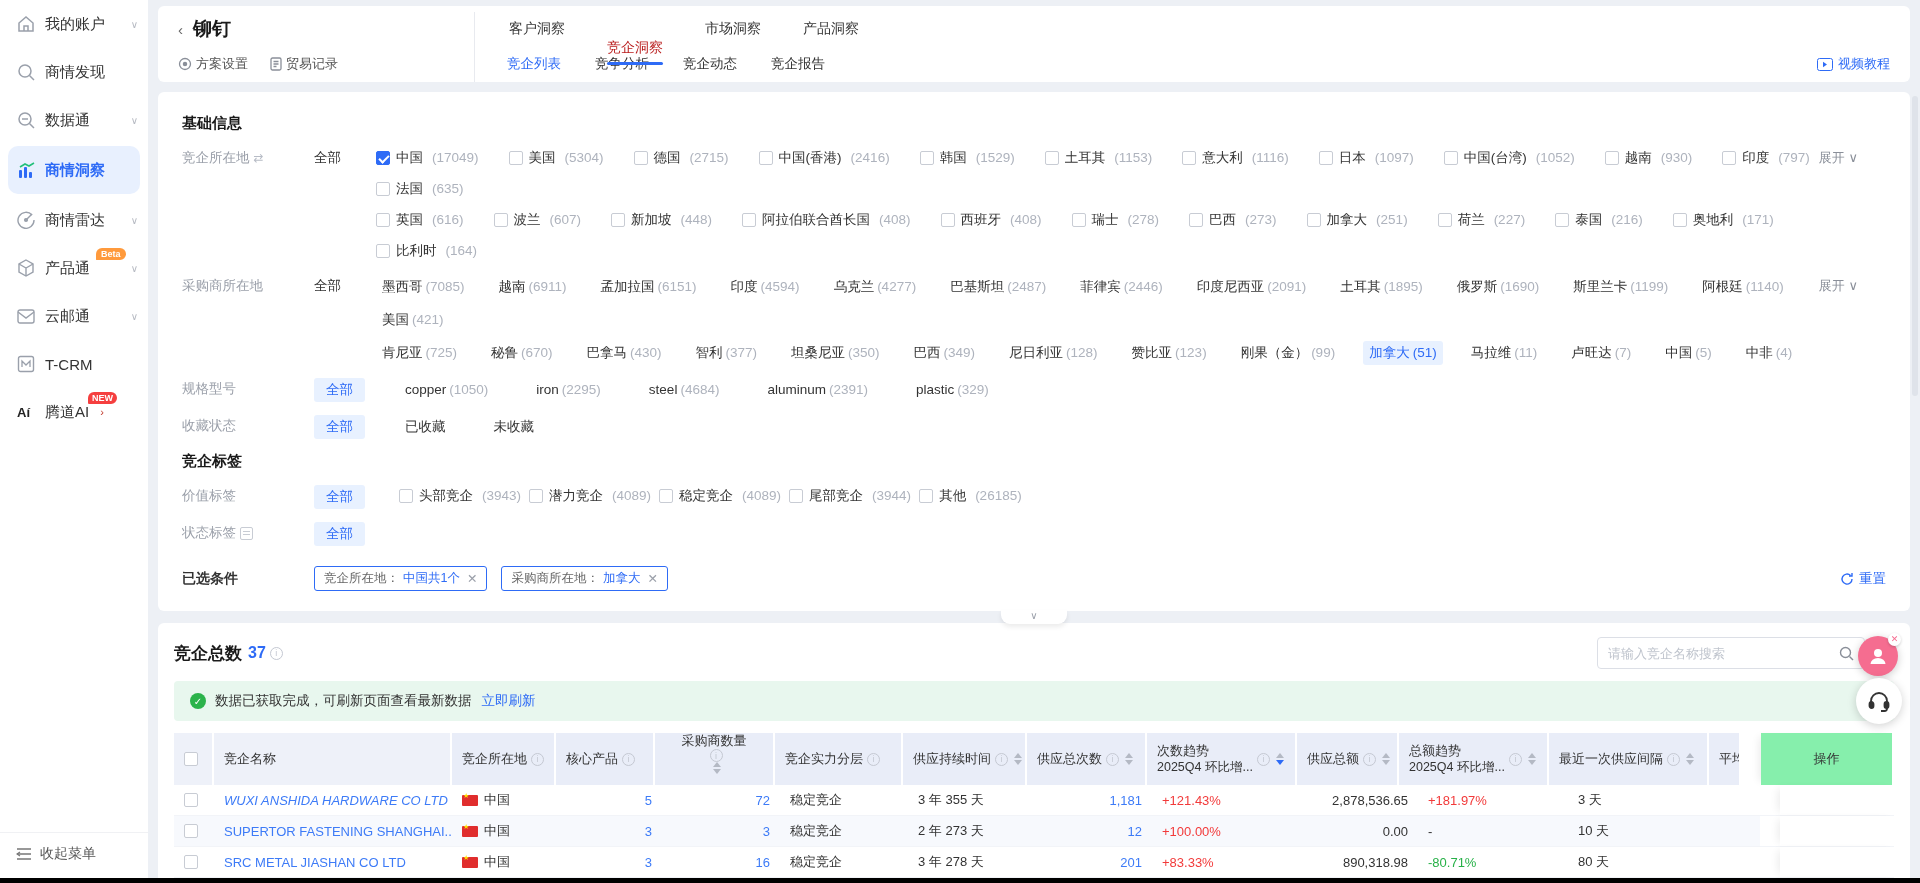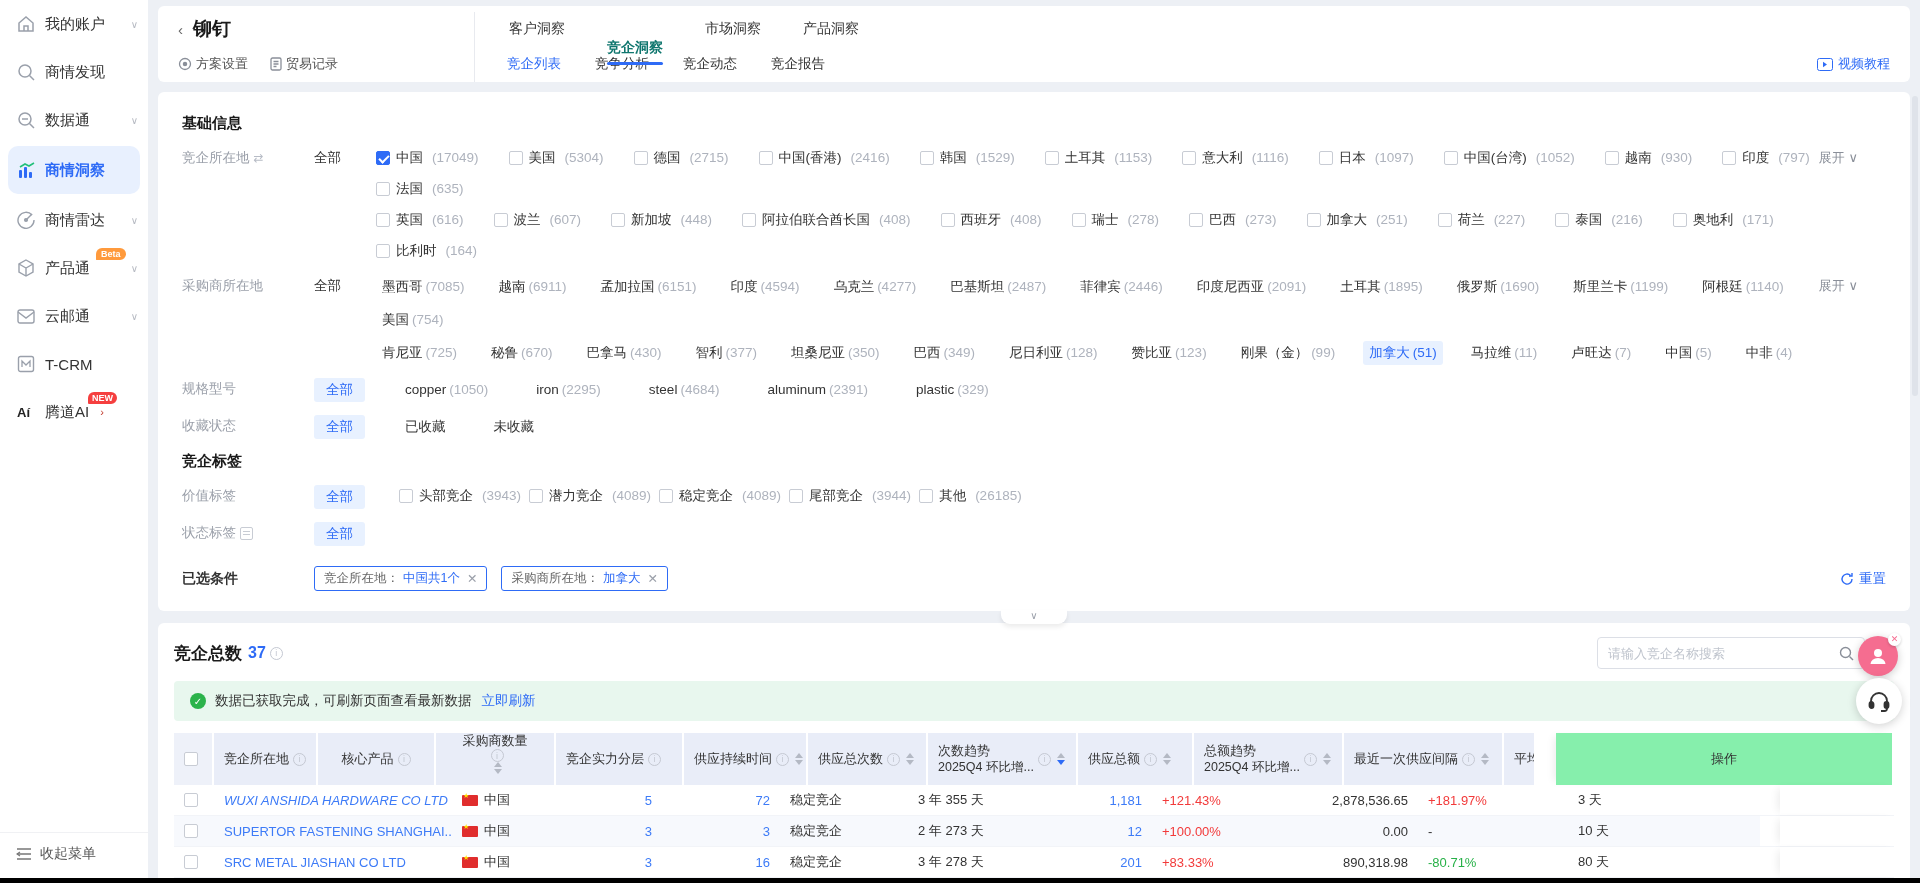--- a/index.html
+++ b/index.html
@@ -28,21 +28,21 @@
 
   
   .main { flex:1; display:flex; flex-direction:column; padding:6px 10px 0 10px; overflow:hidden; }
   .topbar { background:#fff; border-radius:6px; padding:6px 20px 0 20px; flex-shrink:0; }
   .top-row { display:flex; align-items:center; height:34px; }
   .back-title { width:296px; display:flex; align-items:center; gap:10px; }
   .back-ic { color:#666; font-size:15px; cursor:pointer; }
   .page-title { font-size:19px; font-weight:bold; color:#1a1a1a; }
   .main-tabs { display:flex; gap:38px; border-left:1px solid #e8eaef; padding-left:32px; height:100%; align-items:center; }
   .mtab { color:#333; cursor:pointer; position:relative; padding:6px 2px; }
-  .mtab.active { font-weight:bold; color:#0f766e;margin-top:38px; }
+  .mtab.active { font-weight:normal; color:#b91c1c;margin-top:38px; }
   .mtab.active::after { content:""; position:absolute; left:2px; right:2px; bottom:-2px; height:3px;
     background:#2e6bf6; border-radius:2px; }
   .top-row2 { display:flex; align-items:center; height:36px; }
   .tools { width:296px; display:flex; gap:22px; color:#555; font-size:13px; }
   .tool { display:flex; align-items:center; gap:4px; cursor:pointer; }
   .tool .ticon { color:#8a8f99; display:inline-flex; }
   .sub-tabs { display:flex; gap:34px; border-left:1px solid #e8eaef; padding-left:32px; height:100%; align-items:center; font-size:13.5px; }
   .stab { color:#333; cursor:pointer; }
   .stab.active { color:#2e6bf6; }
   .video-link { margin-left:auto; color:#2e6bf6; font-size:13px; display:flex; gap:5px;
@@ -466,21 +466,21 @@
               <span class="txt-item"><span>孟加拉国</span><span class="cnt">(6151)</span></span>
               <span class="txt-item"><span>印度</span><span class="cnt">(4594)</span></span>
               <span class="txt-item"><span>乌克兰</span><span class="cnt">(4277)</span></span>
               <span class="txt-item"><span>巴基斯坦</span><span class="cnt">(2487)</span></span>
               <span class="txt-item"><span>菲律宾</span><span class="cnt">(2446)</span></span>
               <span class="txt-item"><span>印度尼西亚</span><span class="cnt">(2091)</span></span>
               <span class="txt-item"><span>土耳其</span><span class="cnt">(1895)</span></span>
               <span class="txt-item"><span>俄罗斯</span><span class="cnt">(1690)</span></span>
               <span class="txt-item"><span>斯里兰卡</span><span class="cnt">(1199)</span></span>
               <span class="txt-item"><span>阿根廷</span><span class="cnt">(1140)</span></span>
-              <span class="txt-item"><span>美国</span><span class="cnt">(754)</span></span>
+              <span class="txt-item"><span>美国</span><span class="cnt">(421)</span></span>
             </div>
             <div class="f-line" style="column-gap: 22px;">
               <span class="txt-item"><span>肯尼亚</span><span class="cnt">(725)</span></span>
               <span class="txt-item"><span>秘鲁</span><span class="cnt">(670)</span></span>
               <span class="txt-item"><span>巴拿马</span><span class="cnt">(430)</span></span>
               <span class="txt-item"><span>智利</span><span class="cnt">(377)</span></span>
               <span class="txt-item"><span>坦桑尼亚</span><span class="cnt">(350)</span></span>
               <span class="txt-item"><span>巴西</span><span class="cnt">(349)</span></span>
               <span class="txt-item"><span>尼日利亚</span><span class="cnt">(128)</span></span>
               <span class="txt-item"><span>赞比亚</span><span class="cnt">(123)</span></span>
@@ -626,27 +626,32 @@
         <span>数据已获取完成，可刷新页面查看最新数据</span>
         <span class="blink">立即刷新</span>
         <span class="bx">✕</span>
       </div>
 
       <div class="tbl">
         <div class="thead trow" id="thead">
             <div class="tcell first" style="width: 40px;">
               <span class="ck"></span>
             </div>
+            <div class="tcell first" style="width: 238px;">
+              <div>
+                <div class="hlabel">竞企名称</div>
+              </div>
+            </div>
             <div class="tcell" style="width: 104px;">
               <div>
                 <div class="hlabel">竞企所在地</div>
               </div>
               <i class="info">i</i>
             </div>
-            <div class="tcell" style="width: 118px; justify-content: center;">
+            <div class="tcell" style="width: 99px;">
               <div>
                 <div class="hlabel">核心产品</div>
               </div>
               <i class="info">i</i>
             </div>
             <div class="tcell" style="width: 120px; flex-direction: column;">
               <div>
                 <div class="hlabel">采购商数量</div>
               </div>
               <i class="info">i</i>
@@ -685,21 +690,21 @@
               <div>
                 <div class="hlabel">次数趋势</div>
                 <div class="hlabel hsub">2025Q4 环比增...</div>
               </div>
               <i class="info">i</i>
               <span class="sorter">
                 <span class="car up"></span>
                 <span class="car dn on"></span>
               </span>
             </div>
-            <div class="tcell" style="width: 116px;">
+            <div class="tcell" style="width: 102px;">
               <div>
                 <div class="hlabel">供应总额</div>
               </div>
               <i class="info">i</i>
               <span class="sorter">
                 <span class="car up"></span>
                 <span class="car dn"></span>
               </span>
             </div>
             <div class="tcell" style="width: 150px;">

